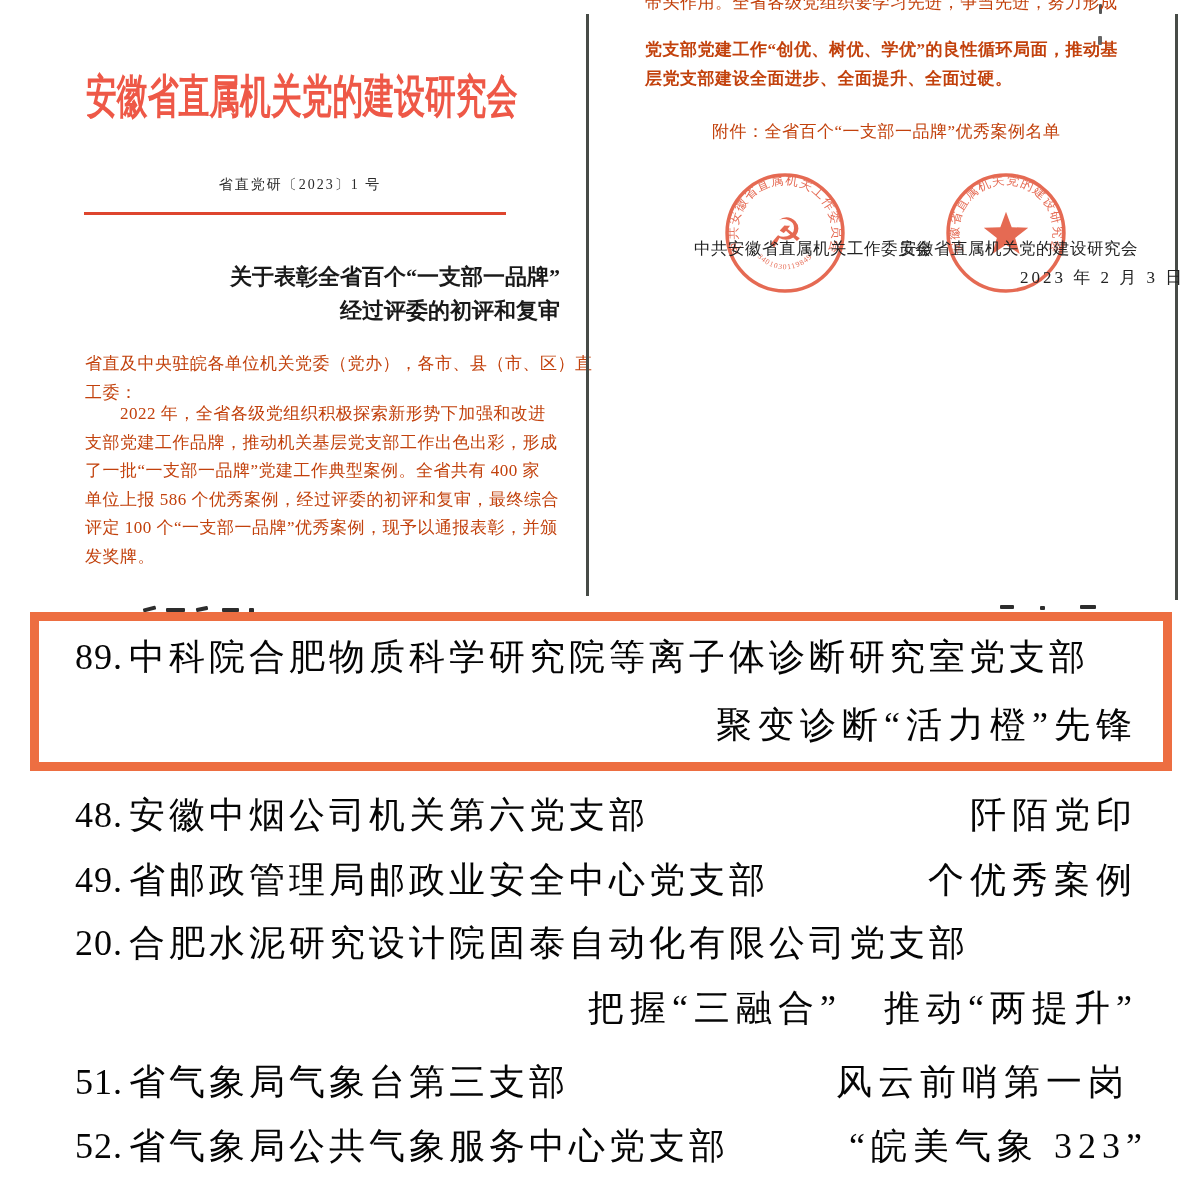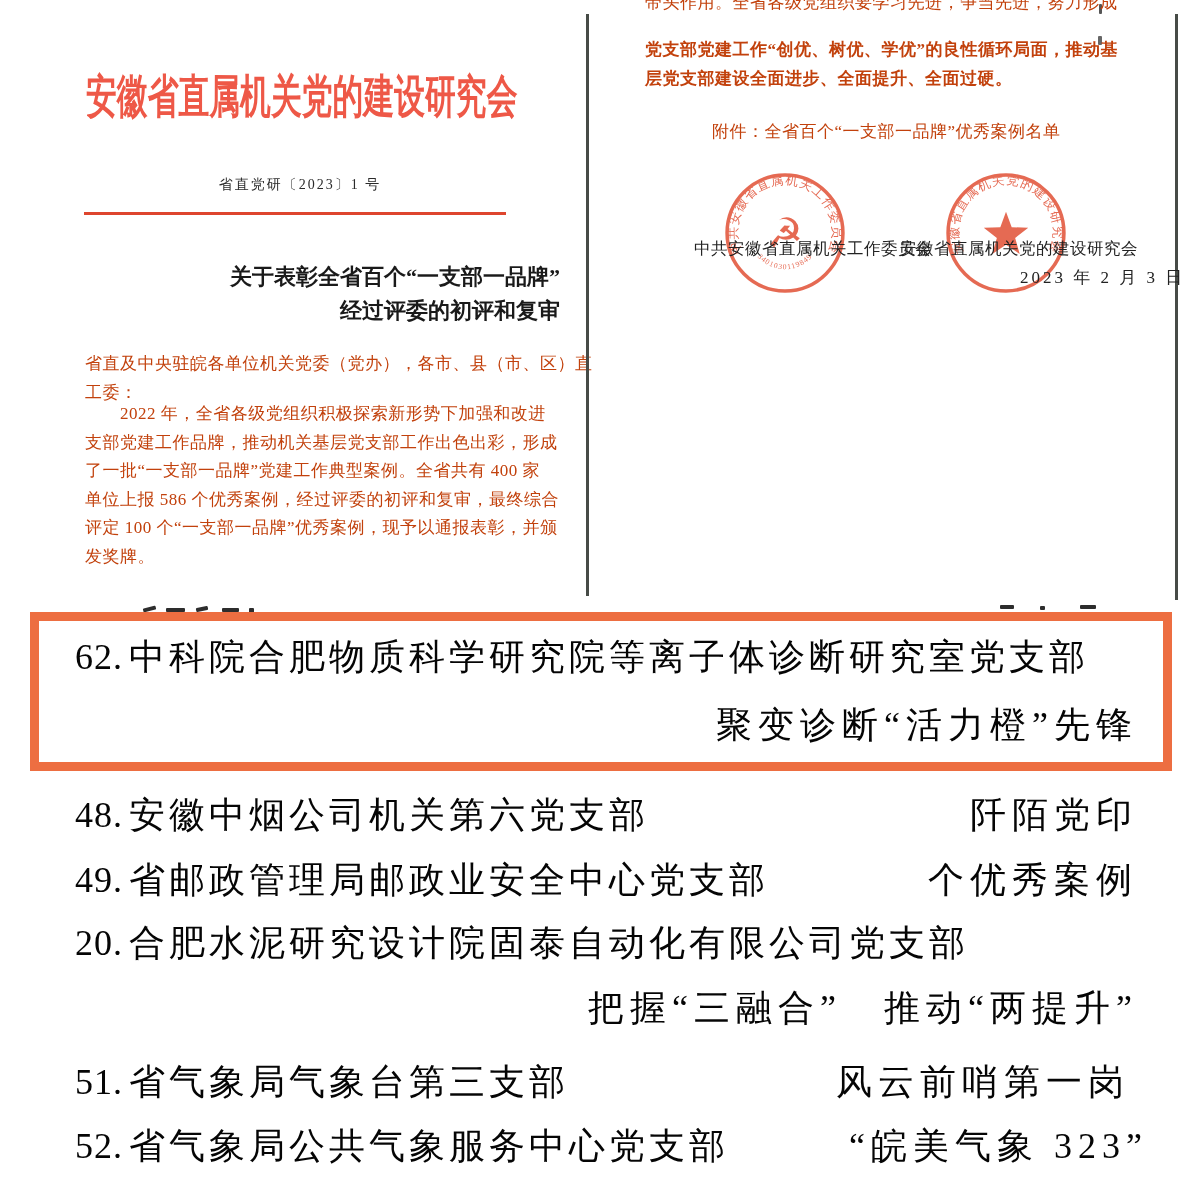--- a/index.html
+++ b/index.html
@@ -123,21 +123,21 @@
   <div class="dash" style="left:222px;top:608px;width:17px;height:4px;"></div>
   <div class="dash" style="left:249px;top:608px;width:5px;height:5px;"></div>
   <div class="dash" style="left:1000px;top:605px;width:14px;height:4px;"></div>
   <div class="dash" style="left:1040px;top:606px;width:5px;height:4px;"></div>
   <div class="dash" style="left:1080px;top:605px;width:16px;height:4px;"></div>
 
   <div class="hl-box"></div>
 
   <div class="lrow" style="top:633px;">
     <span class="left-group">
-      <span class="num">62.</span><span>中科院合肥物质科学研究院等离子体诊断研究室党支部</span>
+      <span class="num">89.</span><span>中科院合肥物质科学研究院等离子体诊断研究室党支部</span>
     </span>
   </div>
   <div class="lrow only-right" style="top:701px;">
     <span class="brand">聚变诊断“活力橙”先锋</span>
   </div>
 
   <div class="lrow" style="top:791px;">
     <span class="left-group">
       <span class="num">48.</span><span>安徽中烟公司机关第六党支部</span>
     </span>

